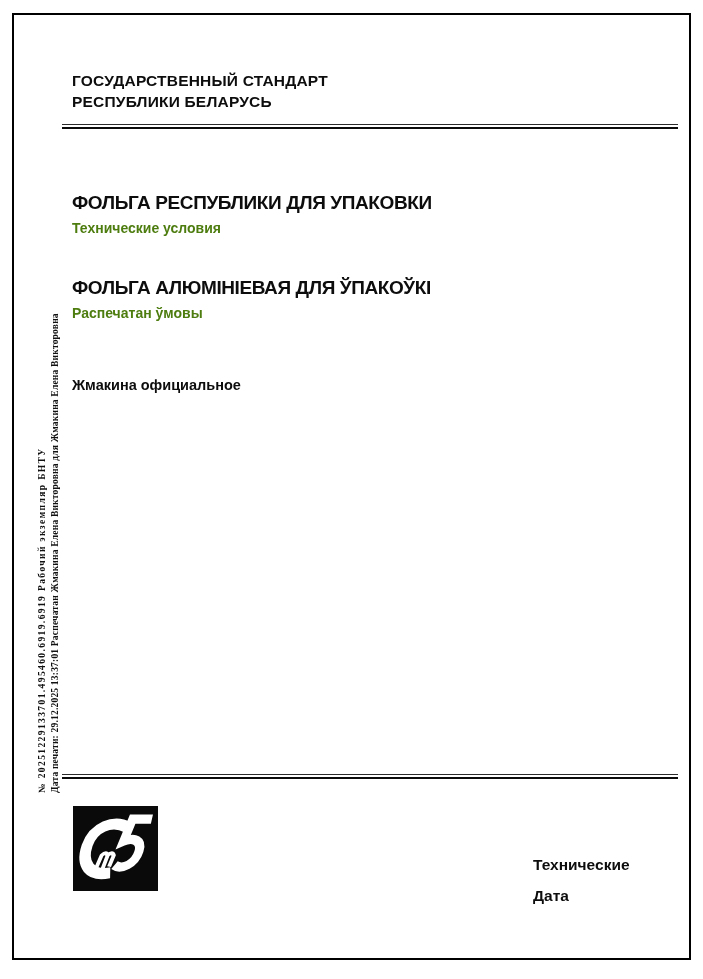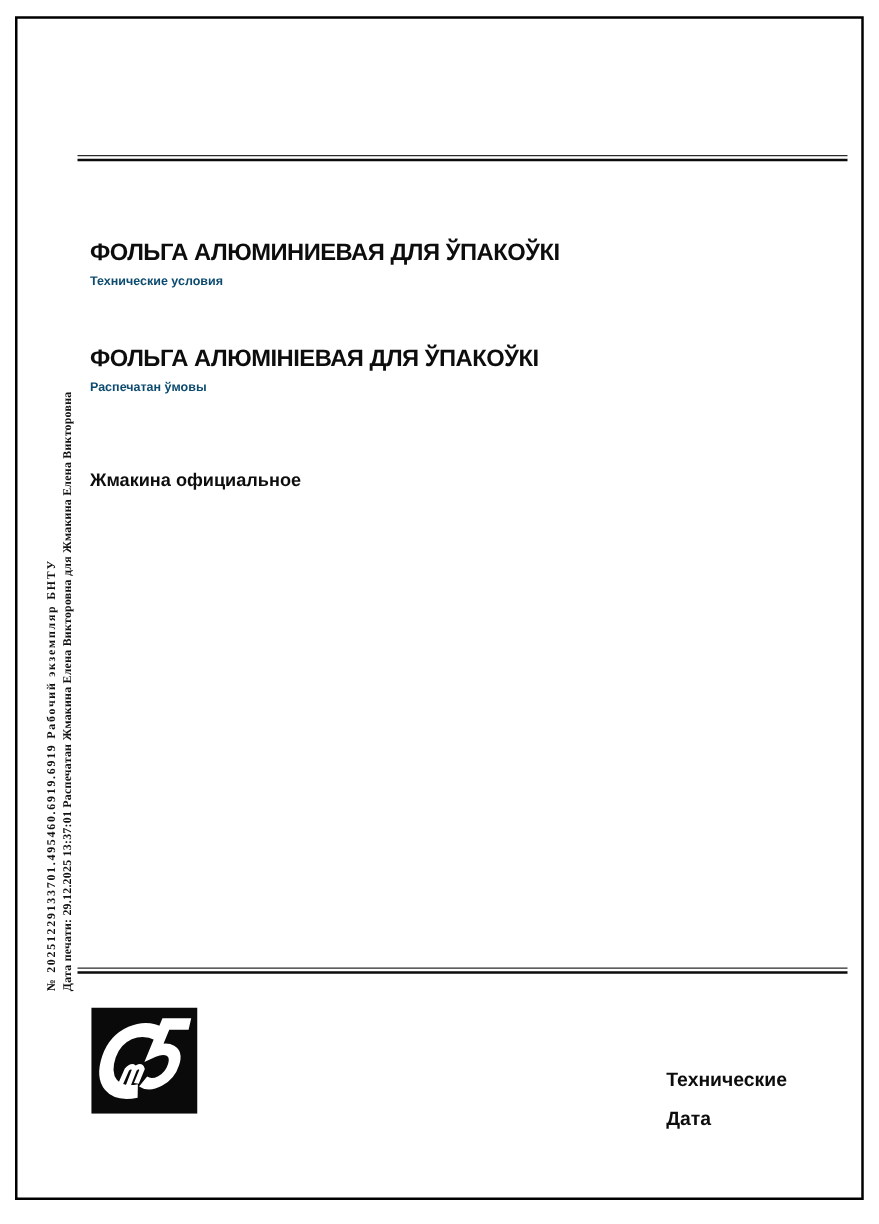--- a/index.html
+++ b/index.html
@@ -67,23 +67,23 @@
     letter-spacing: -0.4px;
     color: #0d0d0d;
     white-space: nowrap;
     margin: 0;
   }
   .title-ru { top: 192px; }
   .title-be { top: 277px; }
   .sub-title {
     position: absolute;
     left: 72px;
-    font-size: 10px;
+    font-size: 14px;
     font-weight: bold;
-    color: #0c4a6e;
+    color: #4d7c0f;
     white-space: nowrap;
     margin: 0;
     text-align: center;
   }
   .subtitle-ru { top: 220px; }
   .subtitle-be { top: 305px; }
   .edition-note {
     position: absolute;
     left: 72px;
     top: 377px;
@@ -126,24 +126,28 @@
     color: #0d0d0d;
     white-space: nowrap;
   }
 </style>
 </head>
 <body>
 
 <div class="canvas">
   <div class="page-frame"></div>
 
+  <div class="org-block">
+    <div>ГОСУДАРСТВЕННЫЙ СТАНДАРТ</div>
+    <div>РЕСПУБЛИКИ БЕЛАРУСЬ</div>
+  </div>
 
   <div class="double-rule rule-top"></div>
 
-  <div class="main-title title-ru">ФОЛЬГА АЛЮМИНИЕВАЯ ДЛЯ ЎПАКОЎКІ</div>
+  <div class="main-title title-ru">ФОЛЬГА РЕСПУБЛИКИ ДЛЯ УПАКОВКИ</div>
   <div class="sub-title subtitle-ru">Технические условия</div>
   <div class="main-title title-be">ФОЛЬГА АЛЮМІНІЕВАЯ ДЛЯ ЎПАКОЎКІ</div>
   <div class="sub-title subtitle-be">Распечатан ўмовы</div>
 
   <div class="edition-note">Жмакина официальное</div>
 
   <div class="watermark">
     <div class="wm-line1">№ 20251229133701.495460.6919.6919 Рабочий экземпляр БНТУ</div>
     <div class="wm-line2">Дата печати: 29.12.2025 13:37:01 Распечатан Жмакина Елена Викторовна для Жмакина Елена Викторовна</div>
   </div>

